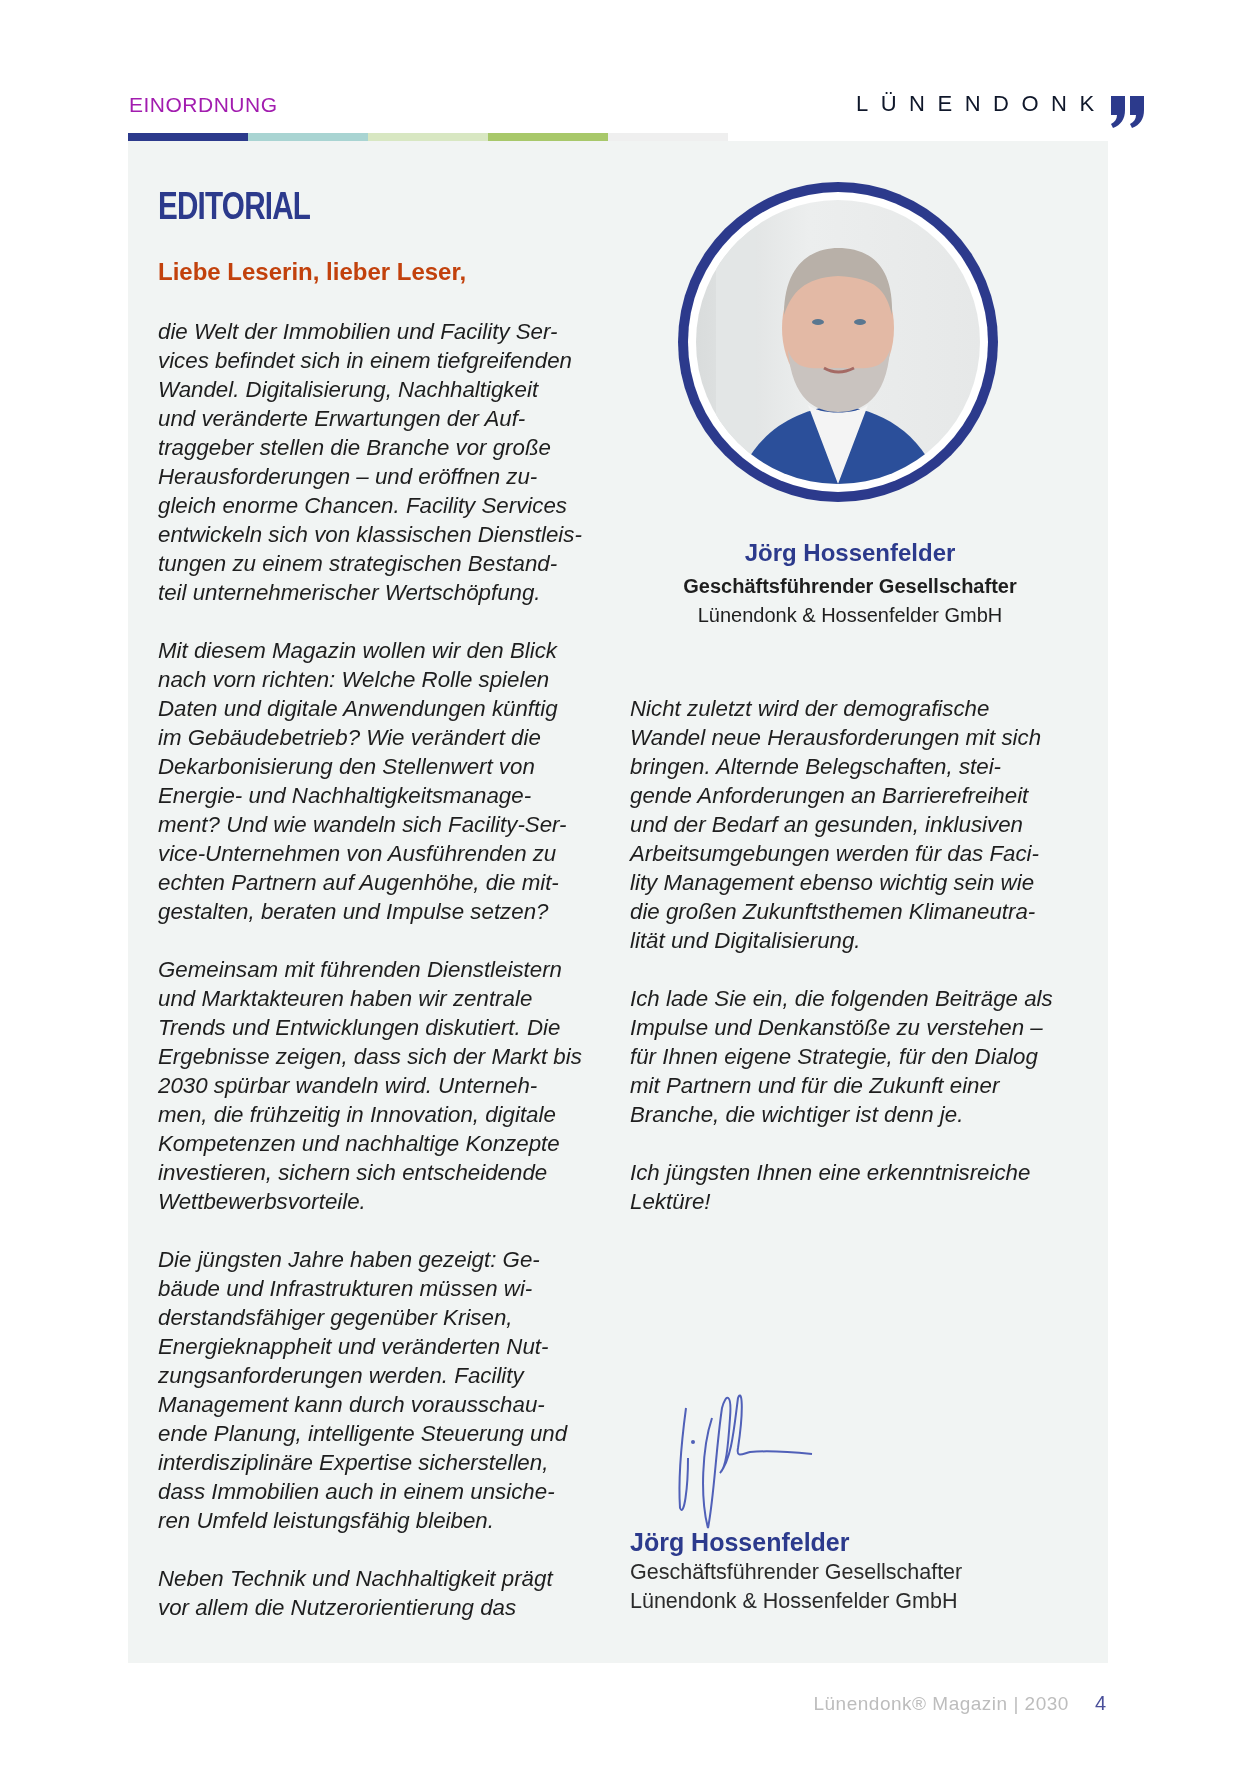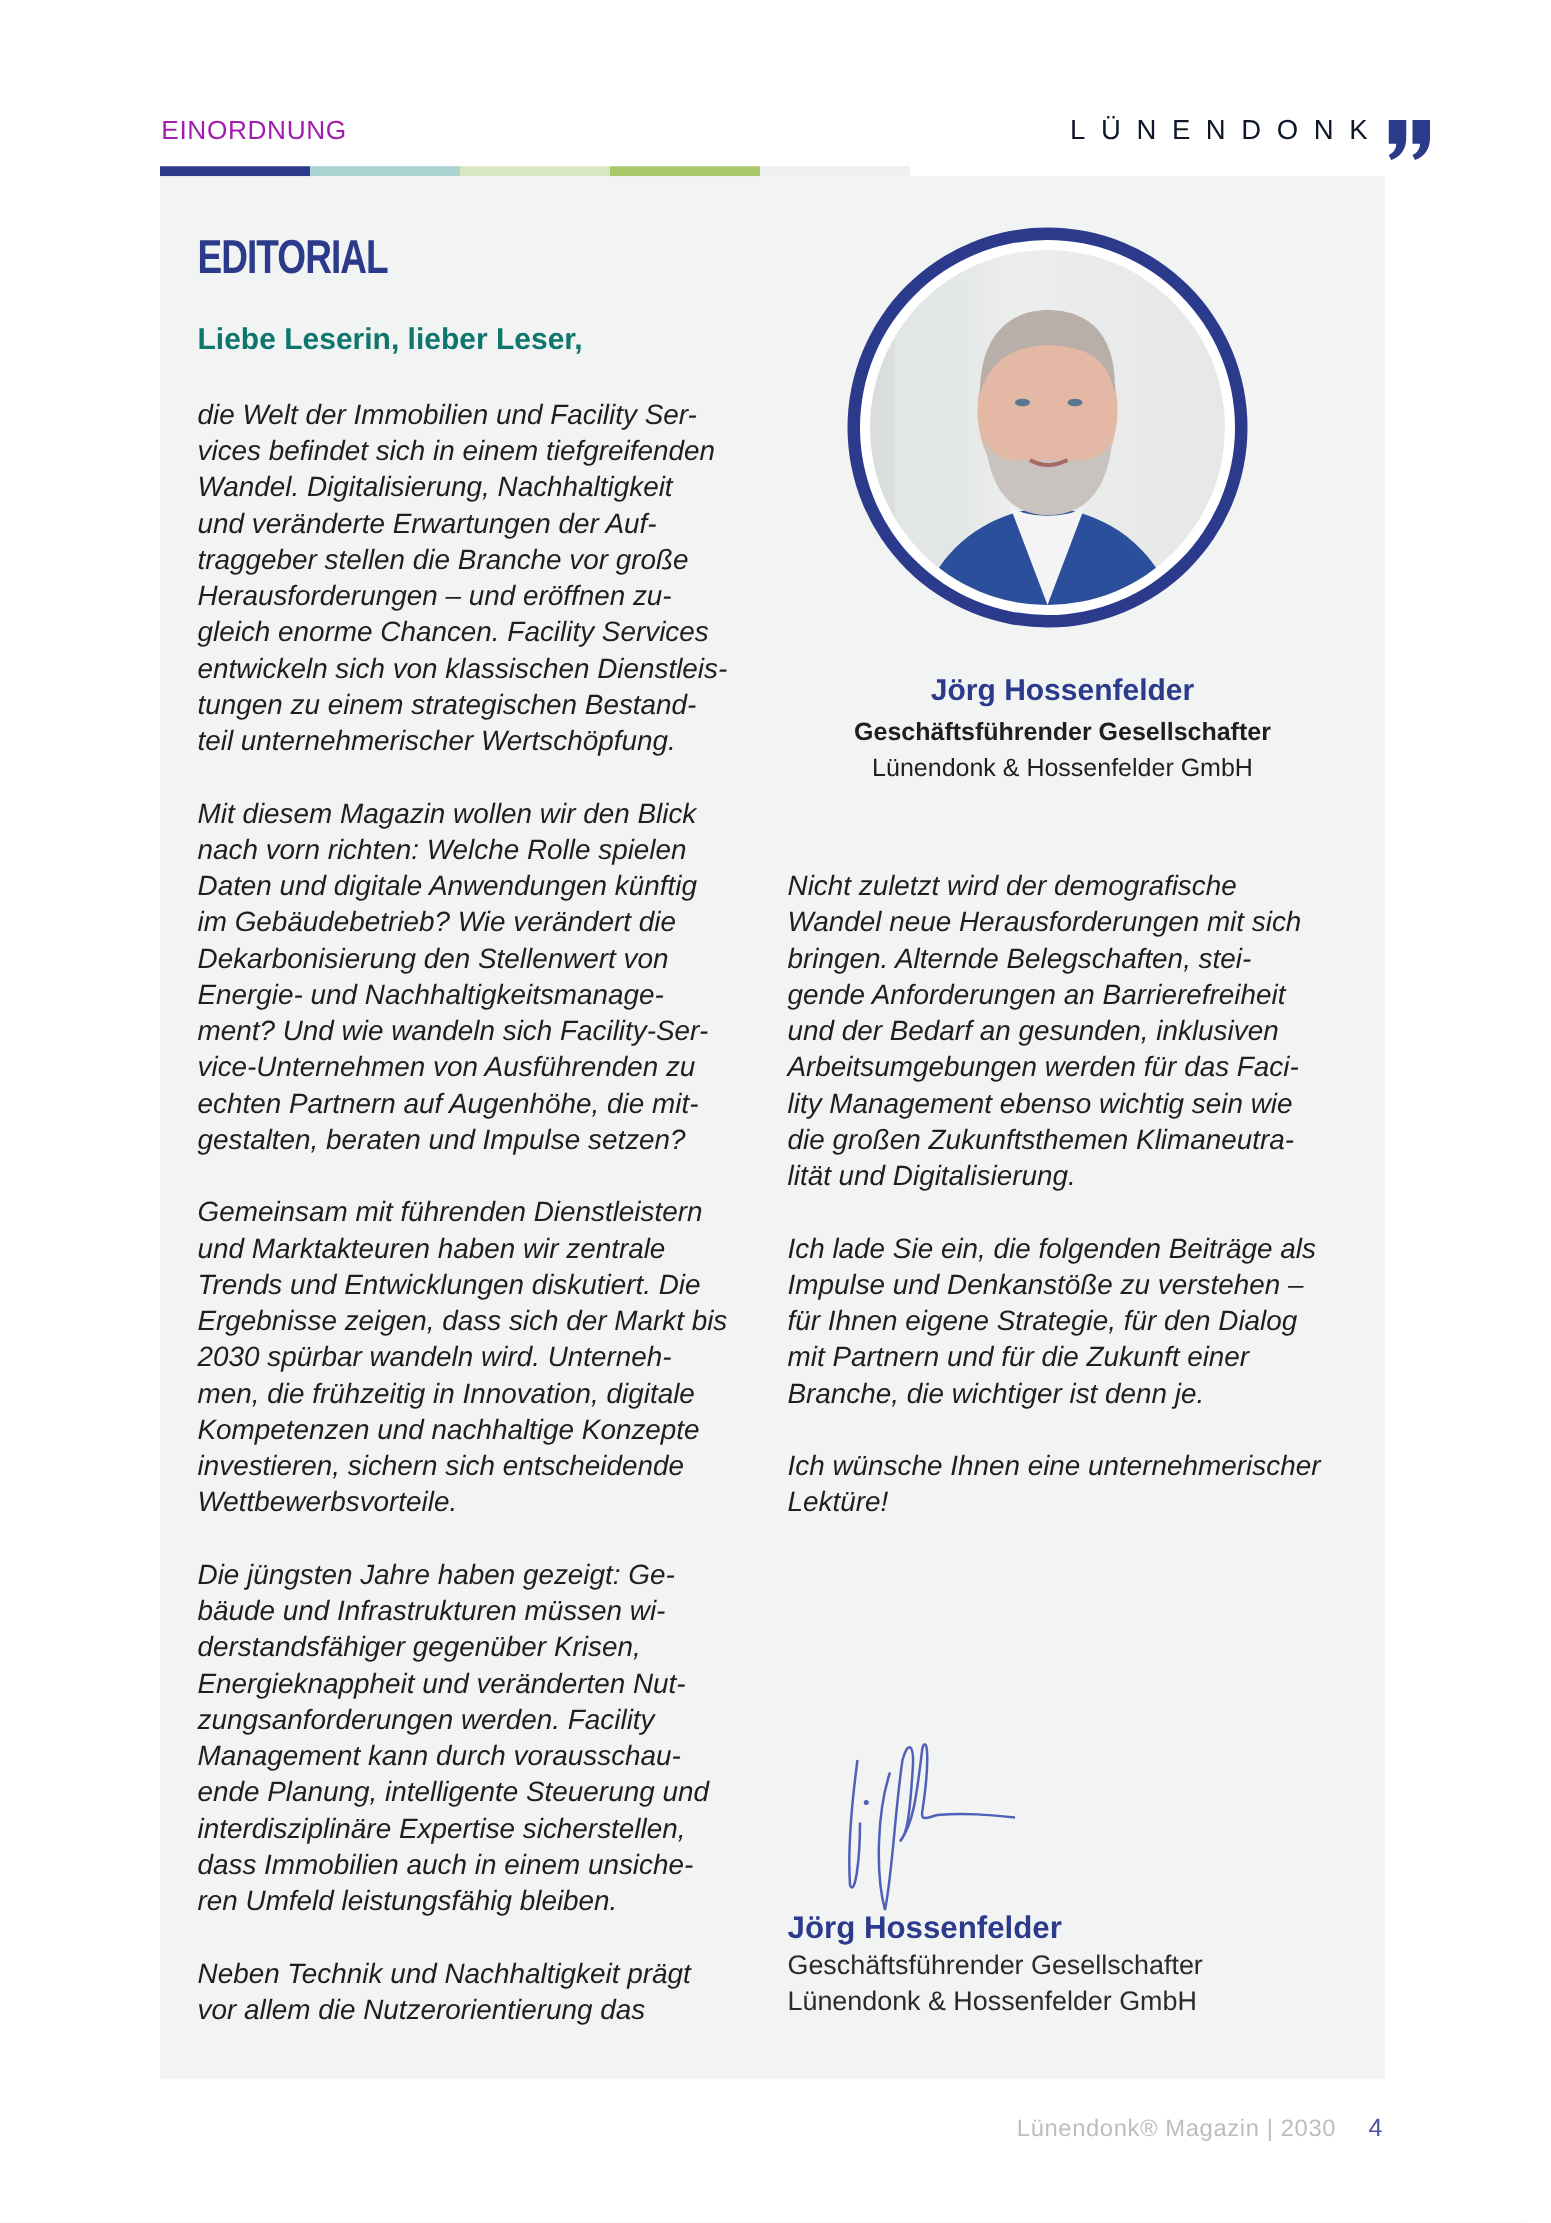--- a/index.html
+++ b/index.html
@@ -20,21 +20,21 @@
     .stripe { height: 8px; width: 120px; }
     .panel {
       position: absolute; left: 128px; top: 141px; width: 980px; height: 1522px; background: #f1f4f3;
     }
     .title {
       position: absolute; left: 158px; top: 186px; font-size: 38px; font-weight: bold;
       color: #2c3a8c; letter-spacing: -1px; transform: scaleX(0.78); transform-origin: left top;
       font-family: "Liberation Sans", sans-serif; line-height: 40px;
     }
     .salutation {
-      position: absolute; left: 158px; top: 257px; font-size: 24px; font-weight: bold; color: #0f766e;
+      position: absolute; left: 158px; top: 257px; font-size: 24px; font-weight: bold; color: #c2410c;
       line-height: 30px;
     }
     .col { position: absolute; font-size: 22.3px; line-height: 29px; color: #1e1e1e; }
     .col p { margin: 0 0 29px 0; white-space: pre-line; font-style: italic; }
     .col-left { left: 158px; top: 317px; width: 460px; }
     .col-right { left: 630px; top: 694px; width: 450px; }
     .portrait {
       position: absolute; left: 678px; top: 182px; width: 320px; height: 320px; border-radius: 50%;
       background: #2c3a8c; padding: 0; box-sizing: border-box;
     }
@@ -163,21 +163,21 @@
 und der Bedarf an gesunden, inklusiven
 Arbeitsumgebungen werden für das Faci-
 lity Management ebenso wichtig sein wie
 die großen Zukunftsthemen Klimaneutra-
 lität und Digitalisierung.</p>
   <p>Ich lade Sie ein, die folgenden Beiträge als
 Impulse und Denkanstöße zu verstehen –
 für Ihnen eigene Strategie, für den Dialog
 mit Partnern und für die Zukunft einer
 Branche, die wichtiger ist denn je.</p>
-  <p>Ich wünsche Ihnen eine unternehmerischer
+  <p>Ich jüngsten Ihnen eine erkenntnisreiche
 Lektüre!</p>
 </div>
 
 <svg class="signature" viewBox="0 0 160 145">
   <path d="M14 20 C10 50 6 90 8 120 C12 130 16 100 16 70" stroke="#5060b8" stroke-width="2" fill="none"></path>
   <circle cx="21" cy="54" r="2" fill="#5060b8"></circle>
   <path d="M40 30 C30 60 28 110 36 140 C42 110 44 60 50 20 C54 5 60 5 58 30 C56 60 54 80 48 85 C60 70 62 40 66 10 C70 0 72 20 66 60 C64 70 70 66 78 64 C100 62 120 64 140 66" stroke="#5060b8" stroke-width="2" fill="none"></path>
 </svg>
 
 <div class="sig-name">Jörg Hossenfelder</div>

